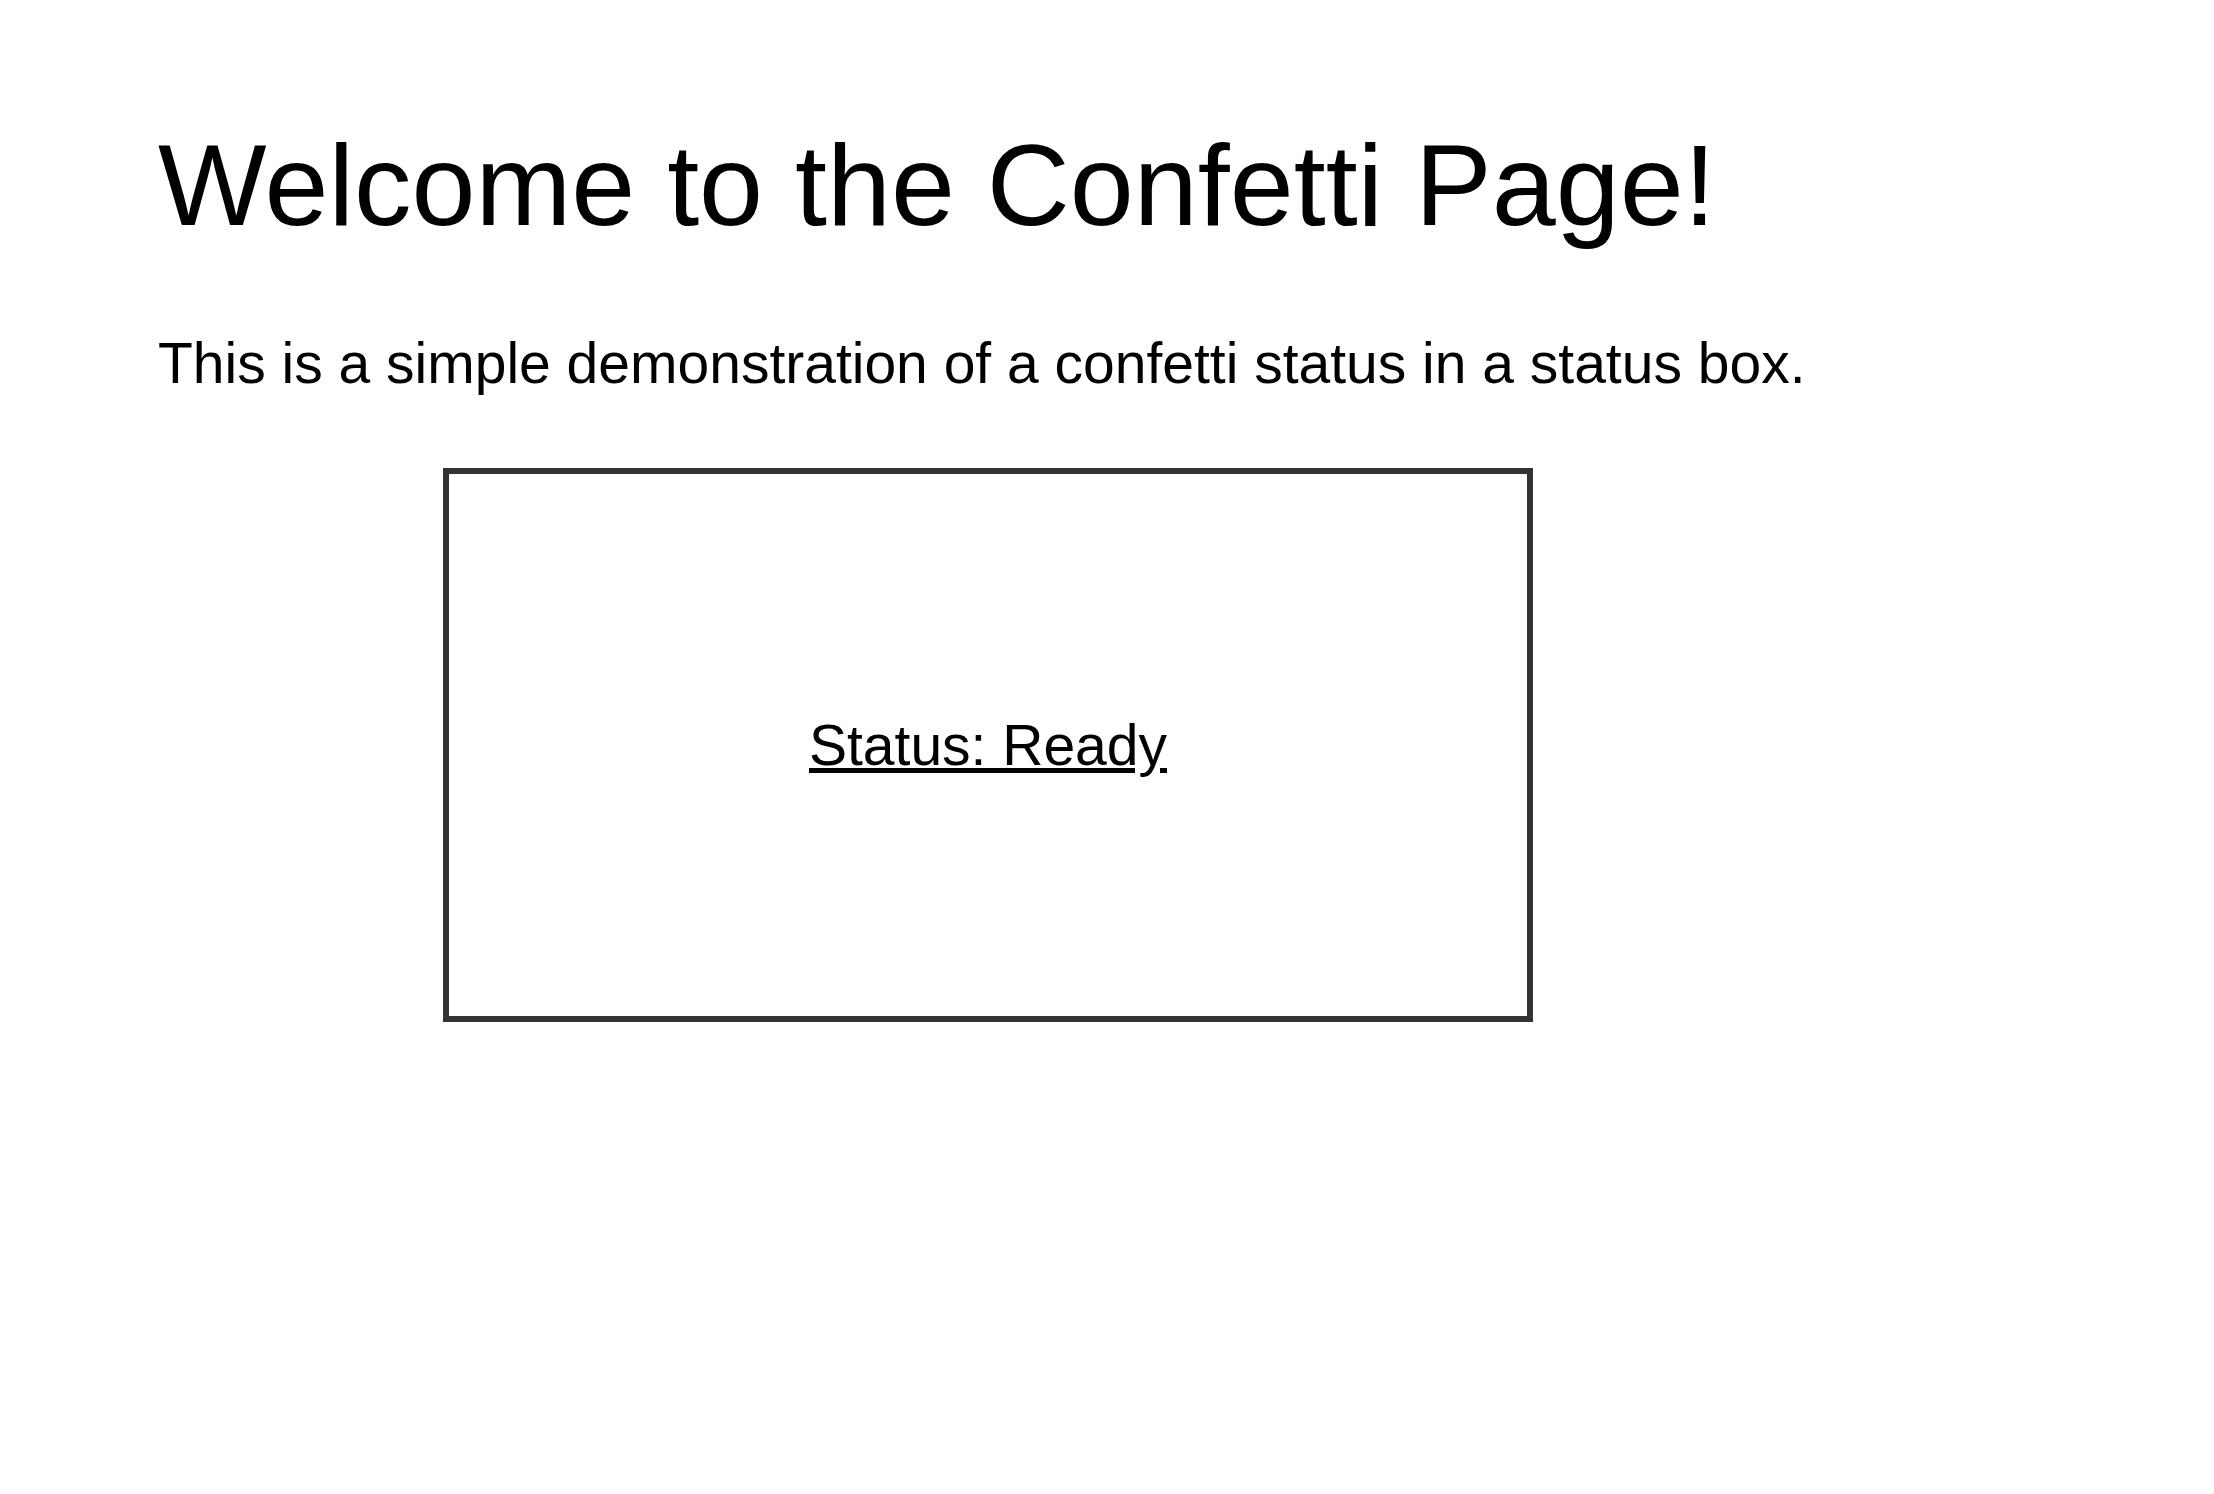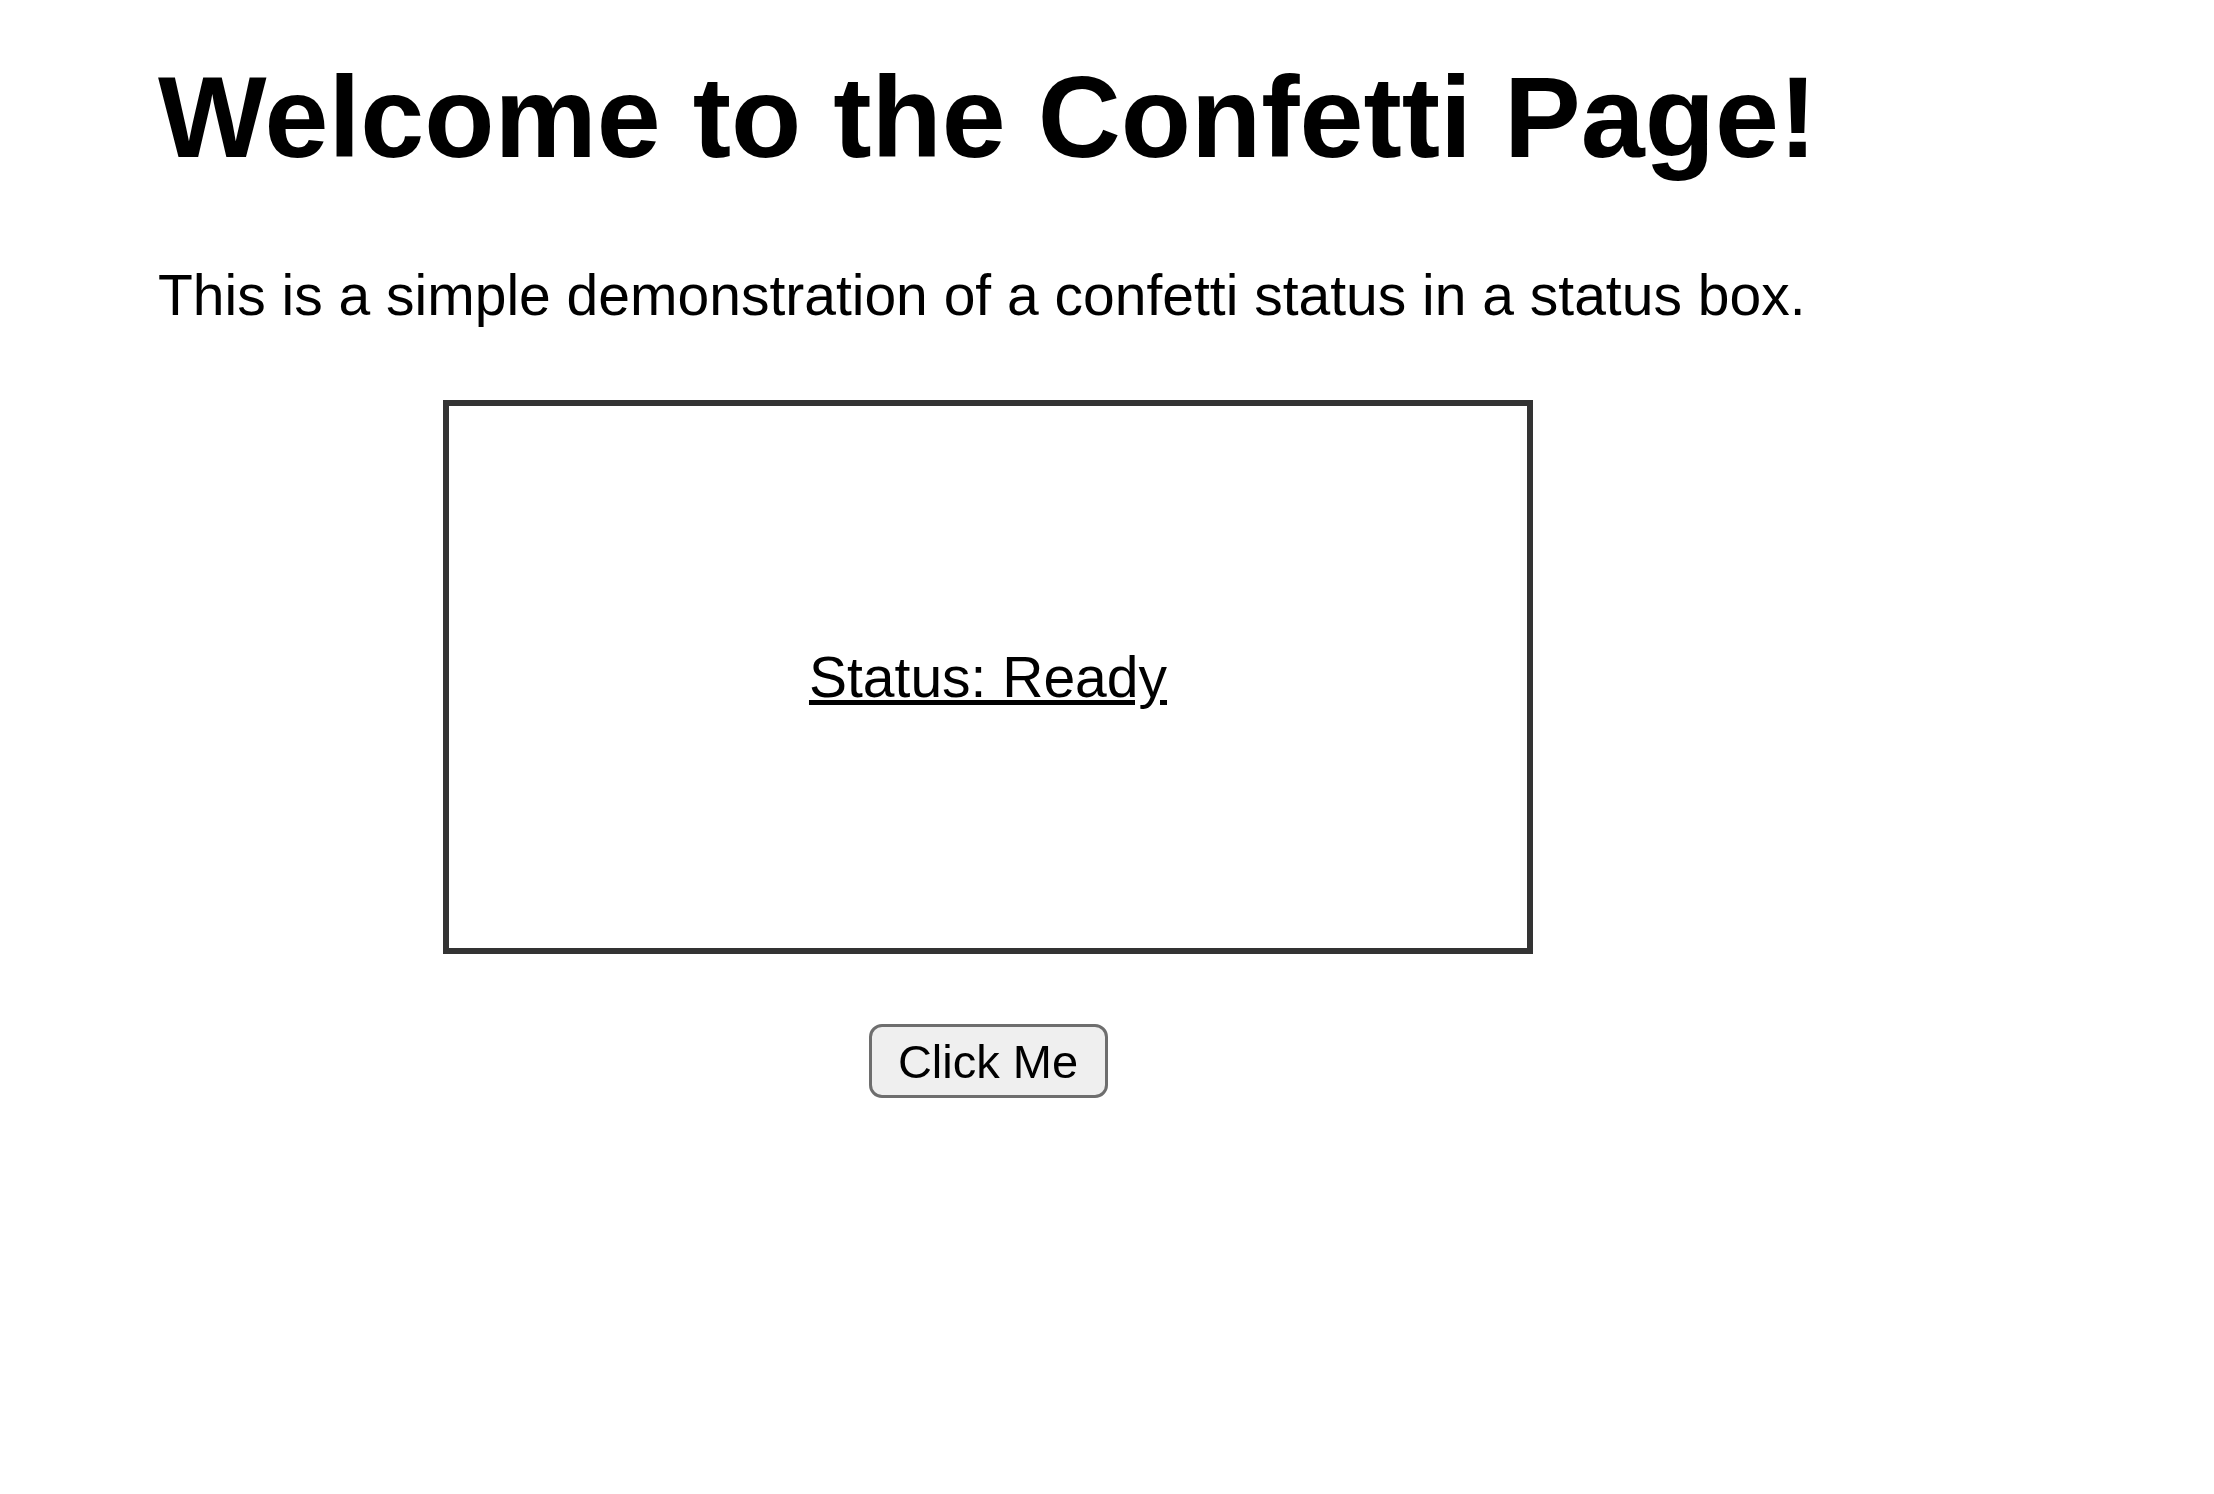--- a/index.html
+++ b/index.html
@@ -14,22 +14,22 @@
     font-family: "Liberation Sans", "DejaVu Sans", sans-serif;
     color: var(--text, #000000);
   }
   .content {
     margin-left: 158px;
     width: 1660px;
   }
   h1.page-title {
     font-size: 115px;
     line-height: 132px;
-    font-weight: bold;
-    margin: 51px 0 0 0;
+    font-weight: normal;
+    margin: 119px 0 0 0;
     white-space: nowrap;
     letter-spacing: 0;
   }
   p.page-subtitle {
     font-size: 57px;
     line-height: 66px;
     margin: 79px 0 0 0;
     white-space: nowrap;
   }
   .status-box {
@@ -71,14 +71,13 @@
 
 <main class="content">
   <h1 class="page-title">Welcome to the Confetti Page!</h1>
 
   <p class="page-subtitle">This is a simple demonstration of a confetti status in a status box.</p>
 
   <div class="status-box">
     <span class="status-text">Status: Ready</span>
   </div>
 
-  <button class="click-button" type="button">Click Me</button>
 </main>
 
 </body></html>

